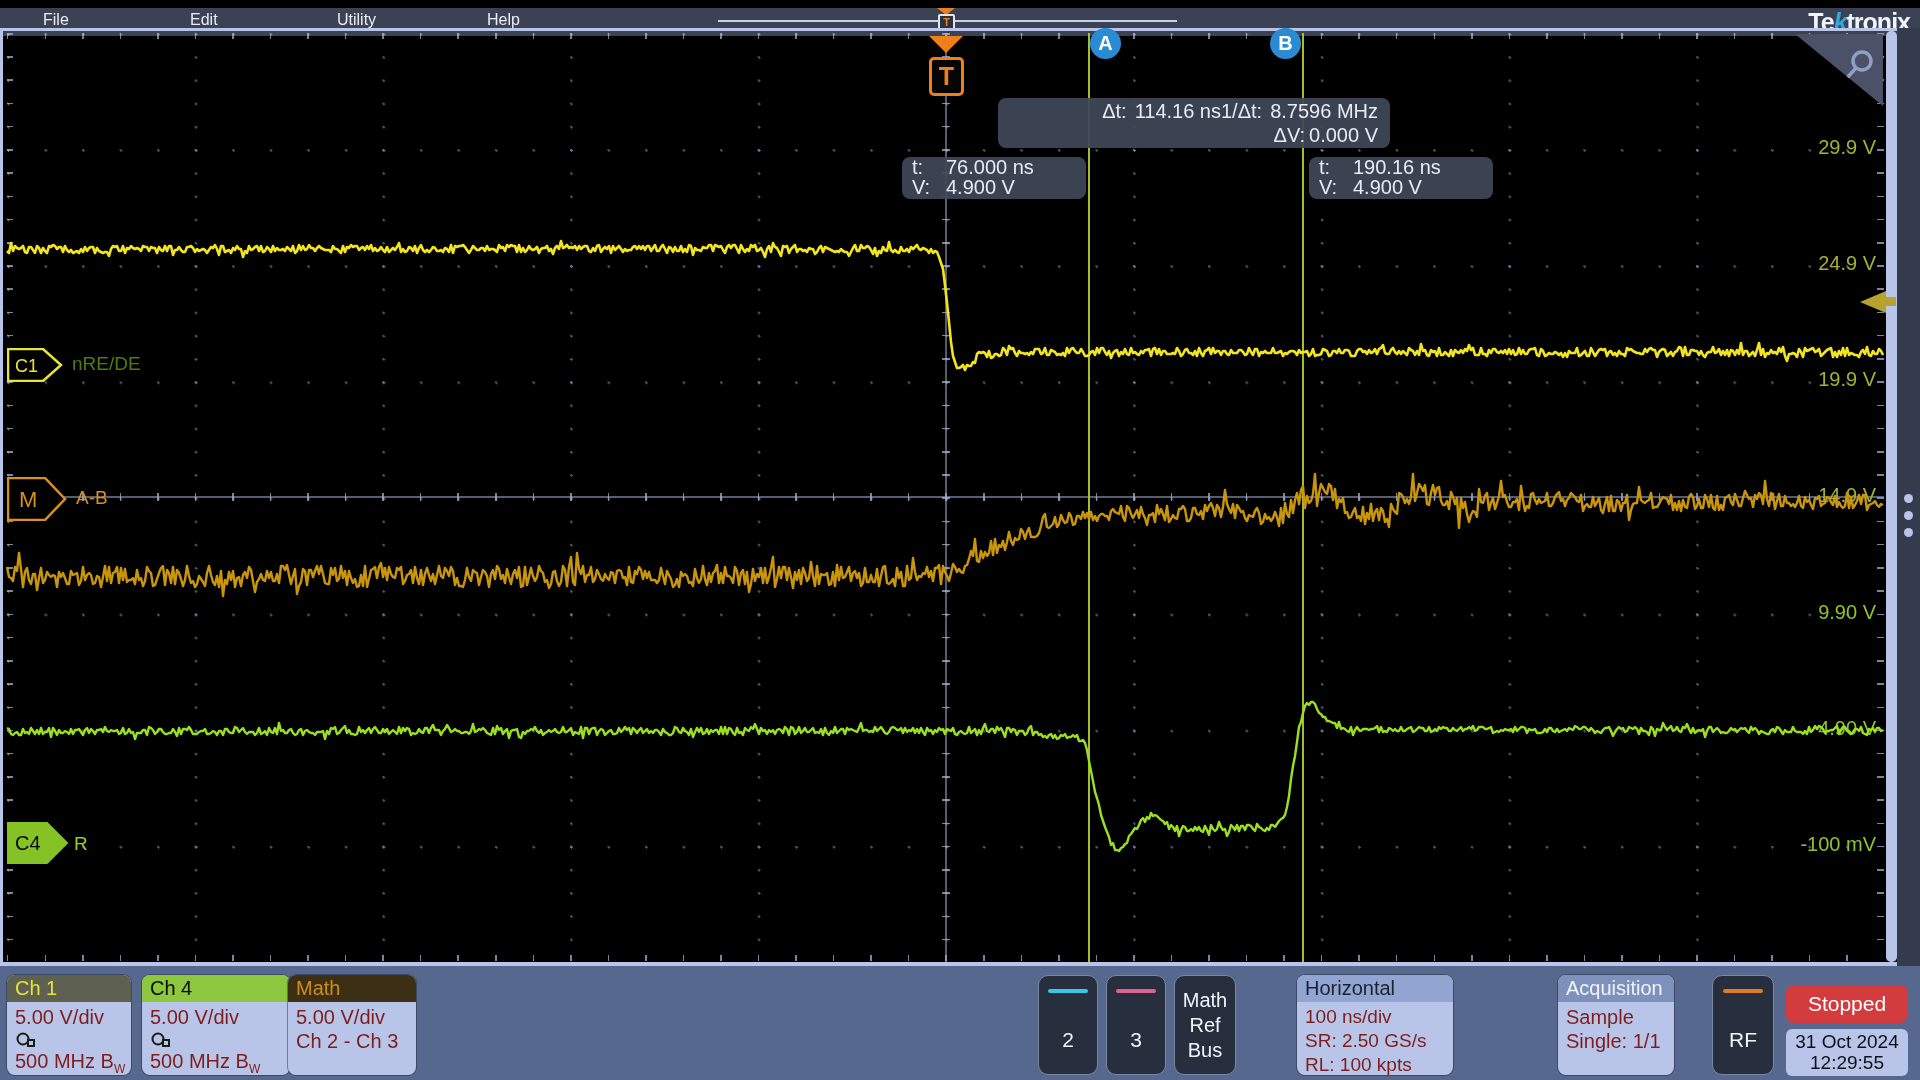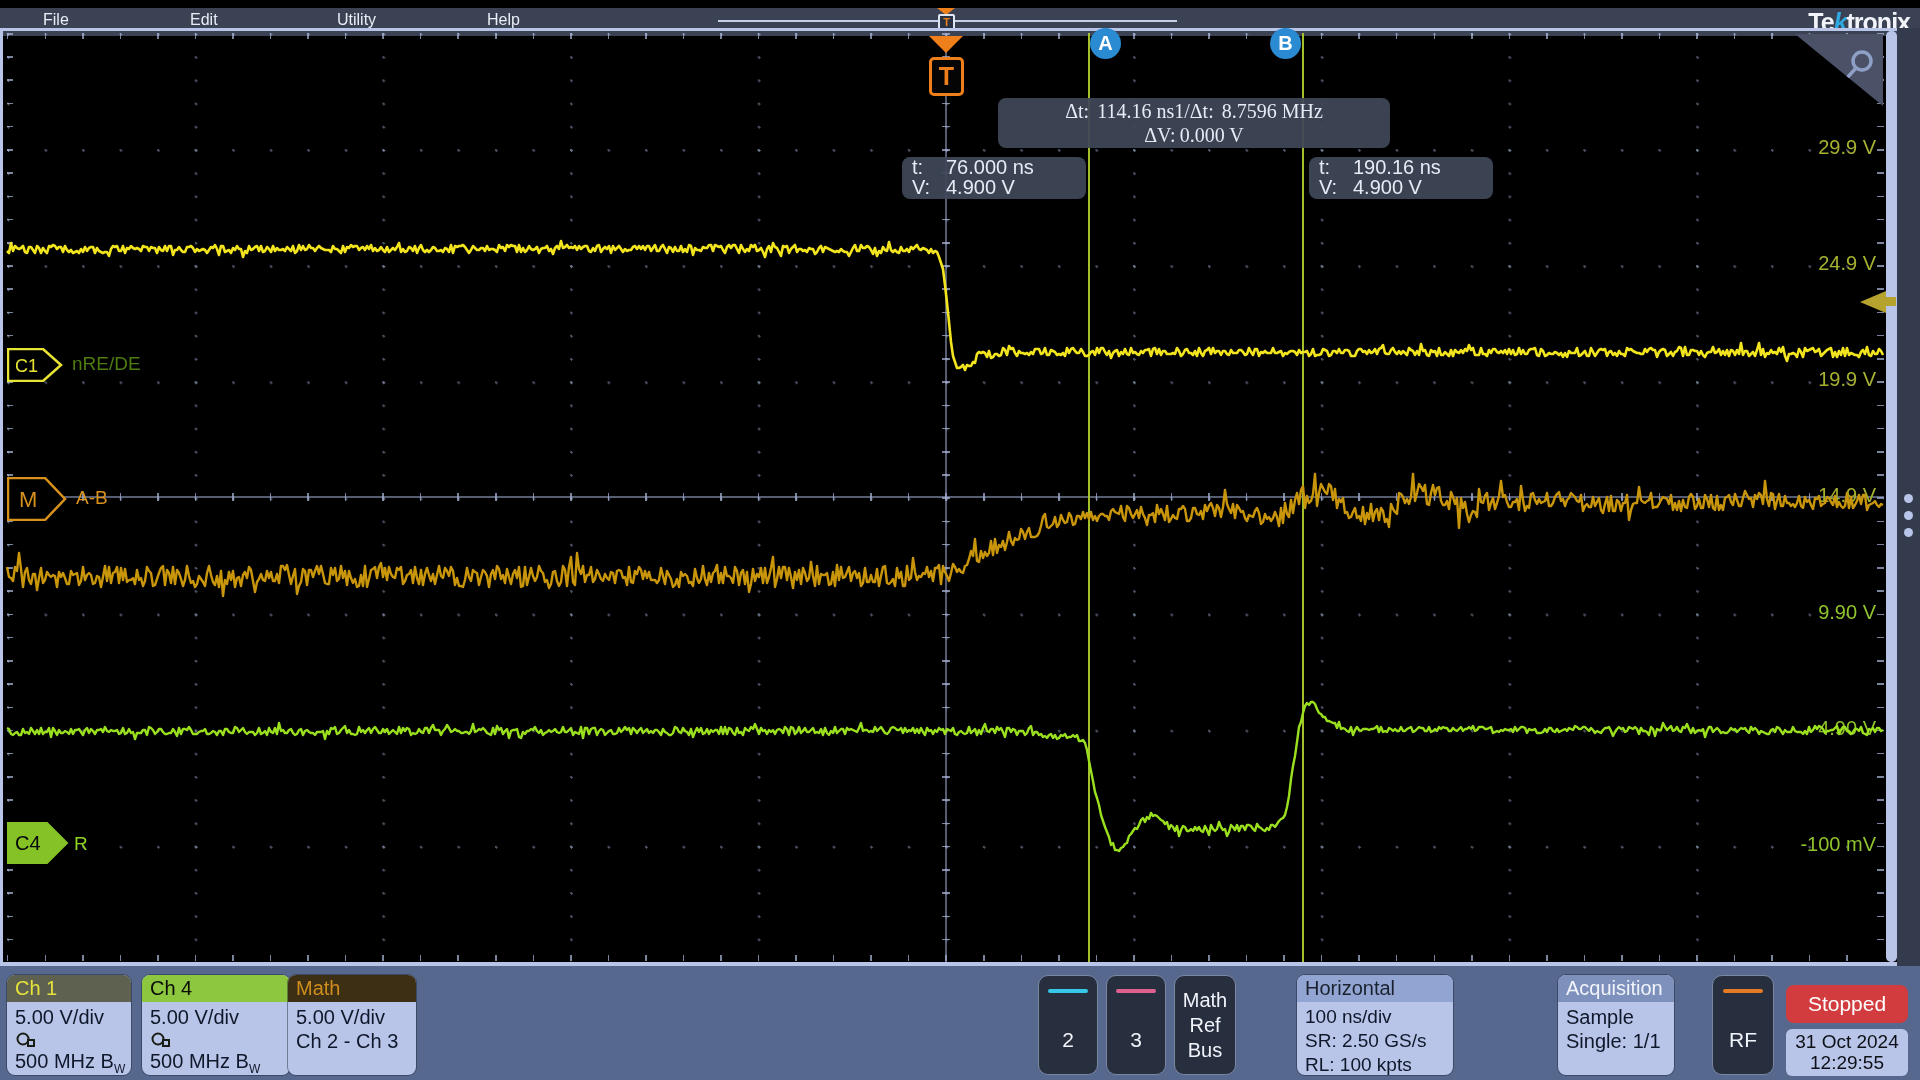--- a/index.html
+++ b/index.html
@@ -48,34 +48,34 @@
 
   
   .cursor-line { top:33px; width:2px; height:929px; background:rgba(172,201,45,.95); }
   .cursor-badge { width:31px; height:31px; border-radius:50%; background:#2a8ad2; color:#fff; font-weight:bold; font-size:20px; text-align:center; line-height:31px; top:28px; }
 
   
   .readout { background:rgba(63,71,88,.94); border-radius:8px; color:#e6ebf5; font-size:20px; }
   .readout .row { display:flex; align-items:center; height:24px; padding:0 12px; white-space:nowrap; }
   .readout .lbl { margin-right:8px; }
   #delta-box { left:998px; top:98px; width:392px; height:50px; padding-top:1px; }
-  #delta-box .row { justify-content:center;font-family:Liberation Serif, serif; }
+  #delta-box .row { justify-content:flex-end; }
   #delta-box .grp { display:flex; }
   .tv-box { width:184px; height:42px; }
   .tv-box .row { height:20px; padding:1px 10px 0 10px; }
   .tv-box .lbl { width:30px; margin-right:4px; }
 
   
   .ch-label { position:absolute; font-size:19px; }
 
   
   #bottombar { left:0; top:966px; width:1920px; height:114px; background:#57688f; }
   .panel { position:absolute; top:9px; height:100px; border-radius:8px; overflow:hidden; background:#b9c5e8; box-shadow:0 0 0 1px rgba(30,38,55,.45); }
   .ph { height:27px; font-size:20px; padding:2px 17px 0 8px; position:relative; }
-  .pb { padding:3px 0 0 8px; color:#0f172a; font-size:20px; }
+  .pb { padding:3px 0 0 8px; color:#7f1d1d; font-size:20px; }
   .pb .row { height:24px; line-height:24px; white-space:nowrap; }
   .hdr-active { background:#92a4d1; color:#1a2230; }
   .hdr-inactive { background:#7e90bc; color:#f1f4fa; }
   .btn { position:absolute; top:9px; height:100px; background:#272e3e; border:1.5px solid #7a87a3; border-radius:10px; color:#f1f4fa; text-align:center; }
   .btn .cbar { position:absolute; left:50%; transform:translateX(-50%); top:13px; width:40px; height:4px; border-radius:2px; }
   .btn .num { position:absolute; width:100%; top:52px; font-size:21px; }
   #trig-badge { position:absolute; right:9px; top:4px; width:34px; height:21px; background:#c9b930; border-radius:4px; color:#10131c; font-size:17px; text-align:center; line-height:21px; }
   #stopped-btn { left:1786px; top:985px; width:122px; height:38px; background:#d23c3e; border-radius:8px; color:#fff; font-size:21px; text-align:center; line-height:38px; }
   #datetime-box { left:1786px; top:1029px; width:122px; height:47px; background:#b9c5e8; border-radius:6px; color:#0d1117; font-size:19px; text-align:center; padding-top:2px; line-height:21px; }
   sub { font-size:12px; }

